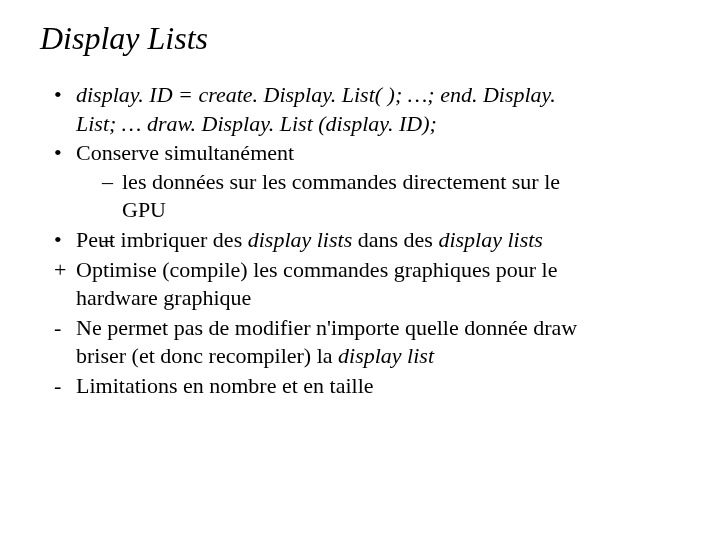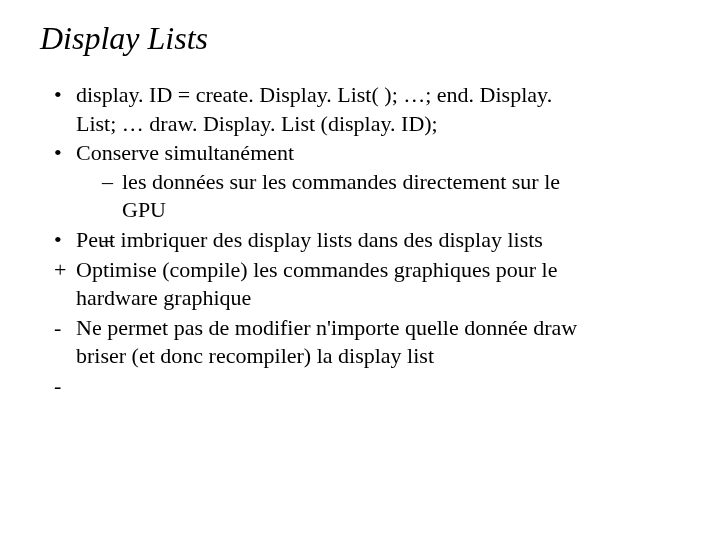--- a/index.html
+++ b/index.html
@@ -52,21 +52,21 @@
   ul.level2 > li {
     position: relative;
     padding-left: 20px;
     margin-bottom: 1px;
   }
   ul.level2 > li > .marker {
     position: absolute;
     left: 0;
     top: 0;
   }
-  .ital { }
+  .ital { font-style: italic; }
 </style>
 </head>
 <body>
 
 <div class="slide">
 
   <h1 class="title">Display Lists</h1>
 
   <div class="content">
     <ul class="level1">
@@ -100,18 +100,19 @@
         <span>Optimise (compile) les commandes graphiques pour le hardware graphique</span>
       </li>
 
       <li>
         <span class="marker">-</span>
         <span><span>Ne permet pas de modifier n'importe quelle donnée draw briser (et donc recompiler) la </span><span class="ital">display list</span></span>
       </li>
 
       <li>
         <span class="marker">-</span>
+        <span>Limitations en nombre et en taille</span>
       </li>
 
     </ul>
   </div>
 
 </div>
 
 </body></html>

